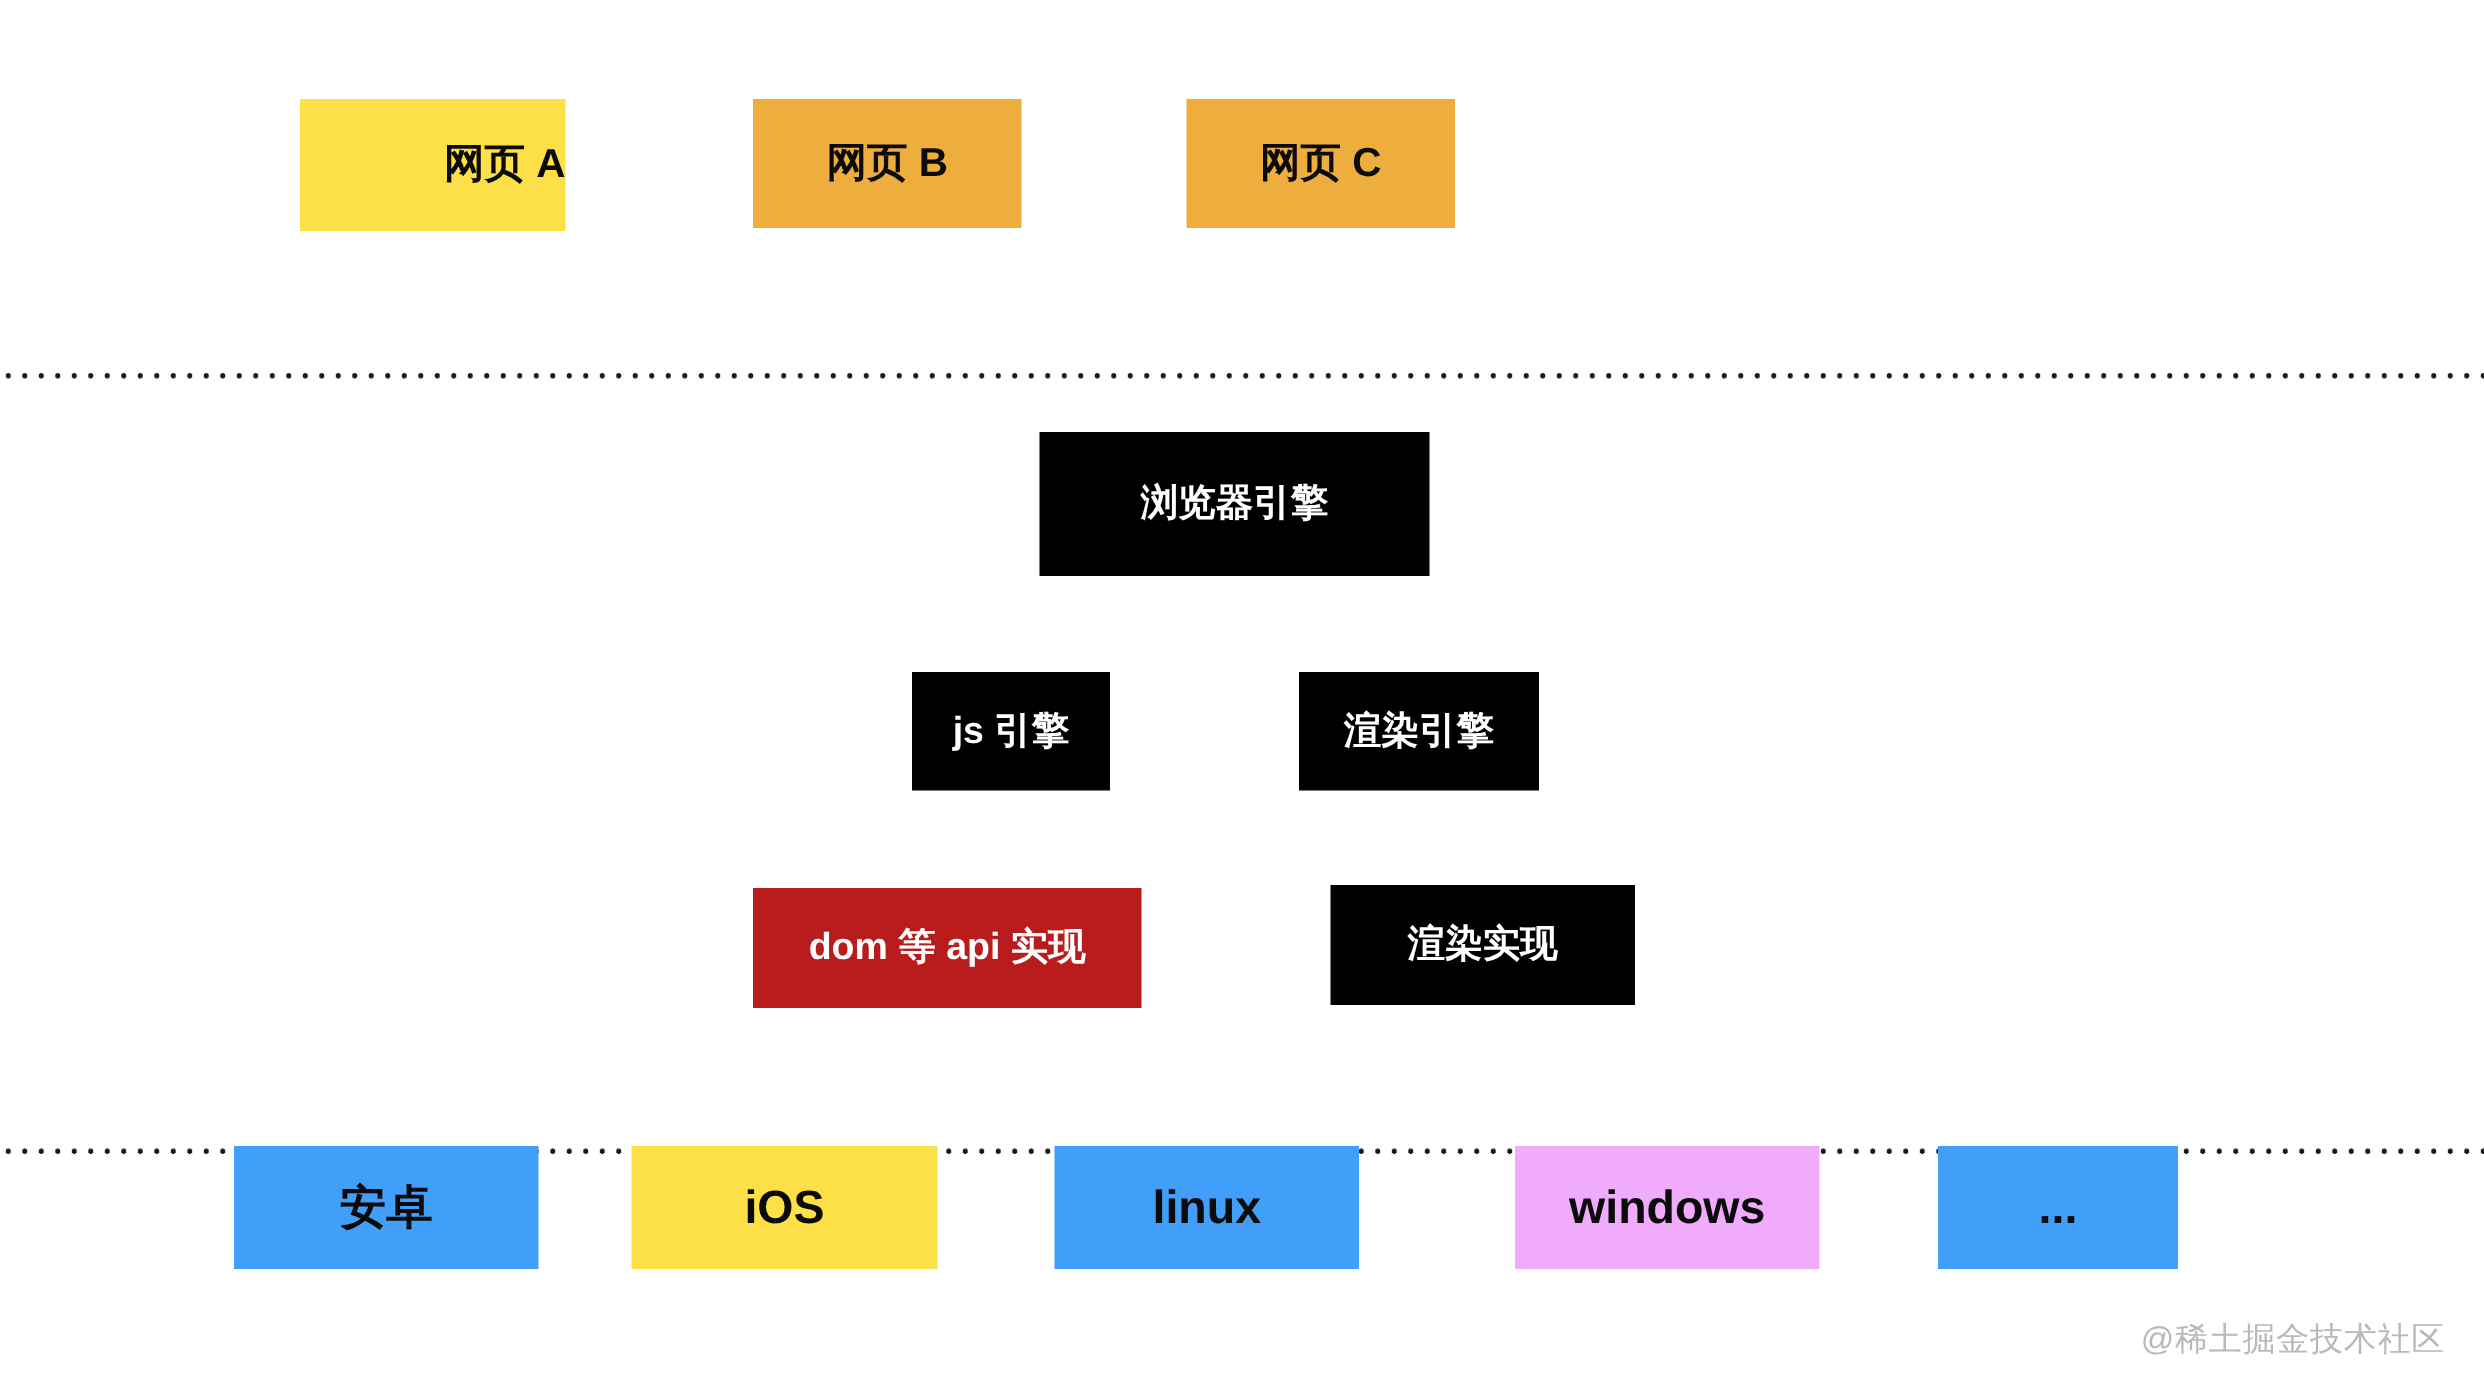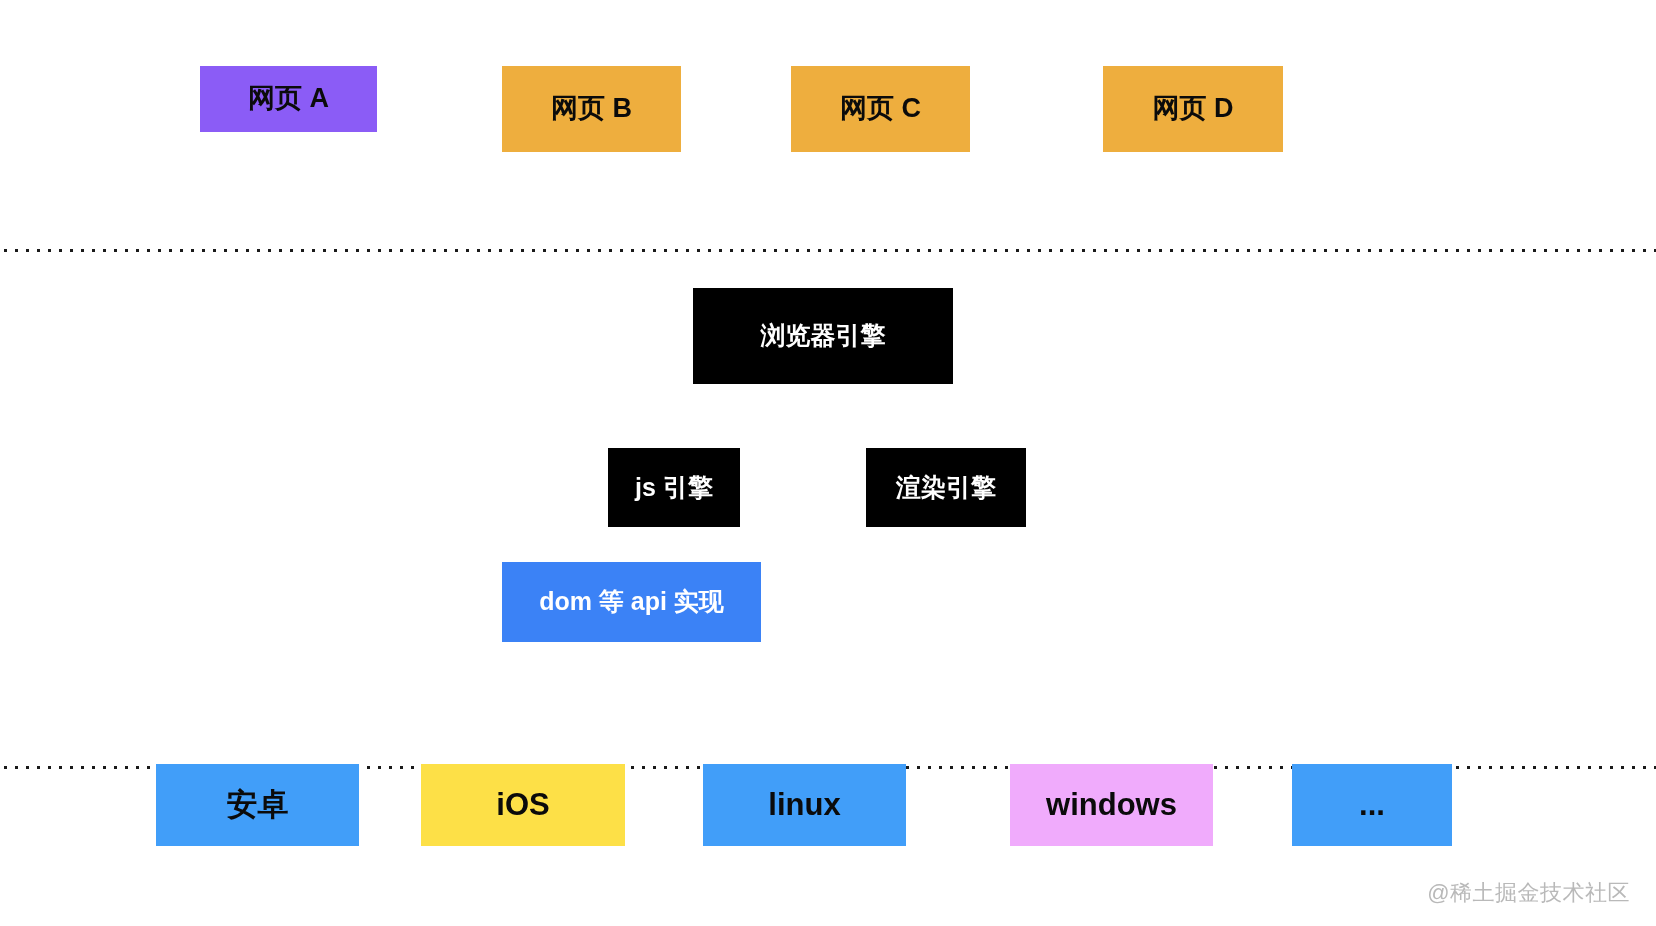--- a/index.html
+++ b/index.html
@@ -76,46 +76,46 @@
     color: #b9b9b9;
     letter-spacing: 0.5px;
     white-space: nowrap;
   }
 </style>
 </head>
 <body>
 
 <div id="canvas" style="background: rgb(255, 255, 255);">
 
-  <div class="box layer-page" style="left: 200px; top: 66px; width: 177px; height: 66px; background: #8b5cf6;">
+  <div class="box layer-page" style="left: 200px; top: 66px; width: 177px; height: 88px; background: #fde047; justify-content: flex-end;">
     <span class="box-label">网页 A</span>
   </div>
   <div class="box layer-page" style="left: 791px; top: 66px; width: 179px; height: 86px; background: rgb(238, 174, 62);">
     <span class="box-label">网页 C</span>
   </div>
   <div class="box layer-page" style="left: 502px; top: 66px; width: 179px; height: 86px; background: rgb(238, 174, 62);">
     <span class="box-label">网页 B</span>
-  </div>
-  <div class="box layer-page" style="left: 1103px; top: 66px; width: 180px; height: 86px; background: rgb(238, 174, 62);">
-    <span class="box-label">网页 D</span>
   </div>
 
   <div class="divider" style="top: 248px;"></div>
 
   <div class="box layer-engine" style="left: 693px; top: 288px; width: 260px; height: 96px; background: rgb(0, 0, 0);">
     <span class="box-label">浏览器引擎</span>
   </div>
   <div class="box layer-engine" style="left: 608px; top: 448px; width: 132px; height: 79px; background: rgb(0, 0, 0);">
     <span class="box-label">js 引擎</span>
   </div>
   <div class="box layer-engine" style="left: 866px; top: 448px; width: 160px; height: 79px; background: rgb(0, 0, 0);">
     <span class="box-label">渲染引擎</span>
   </div>
-  <div class="box layer-engine" style="left: 502px; top: 562px; width: 259px; height: 80px; background: #3b82f6;">
+  <div class="box layer-engine" style="left: 502px; top: 592px; width: 259px; height: 80px; background: #b91c1c;">
     <span class="box-label">dom 等 api 实现</span>
+  </div>
+  <div class="box layer-engine" style="left: 887px; top: 590px; width: 203px; height: 80px; background: rgb(0, 0, 0);">
+    <span class="box-label">渲染实现</span>
   </div>
 
   <div class="divider" style="top: 765px;"></div>
 
   <div class="box layer-os" style="left: 156px; top: 744px; width: 203px; height: 82px; background: rgb(65, 158, 249);">
     <span class="box-label">安卓</span>
   </div>
   <div class="box layer-os" style="left: 421px; top: 744px; width: 204px; height: 82px; background: #fde047;">
     <span class="box-label">iOS</span>
   </div>

